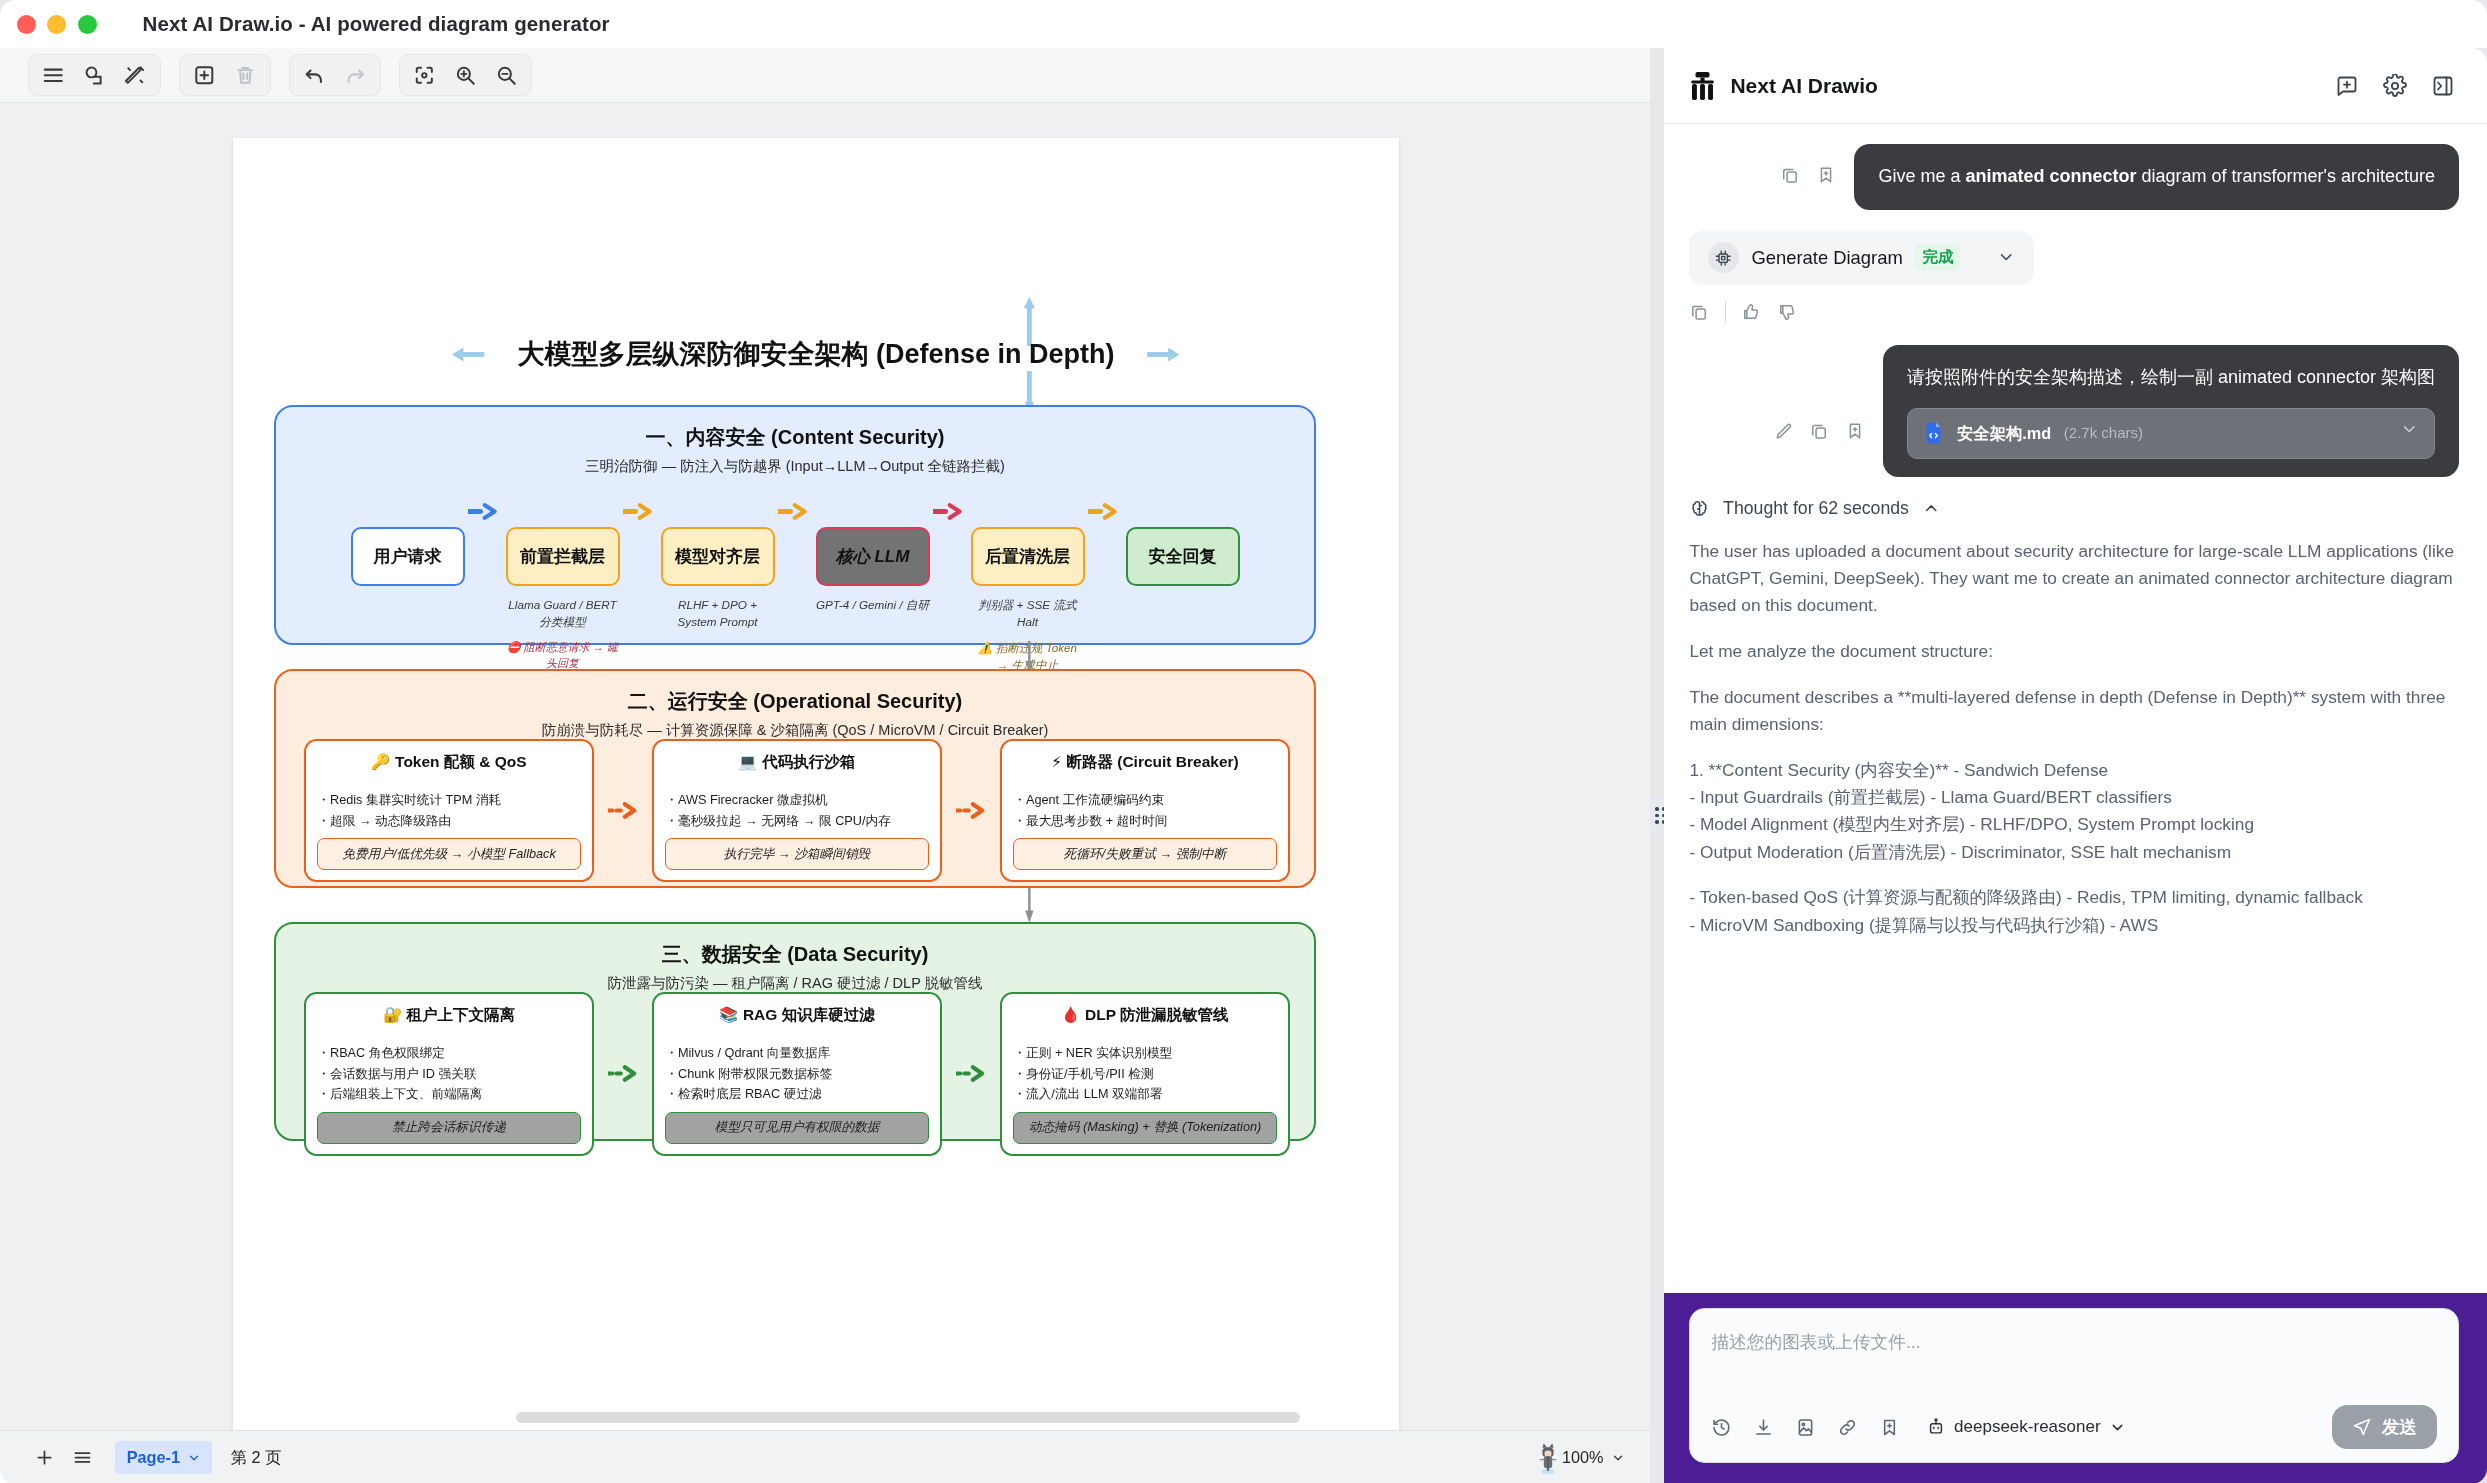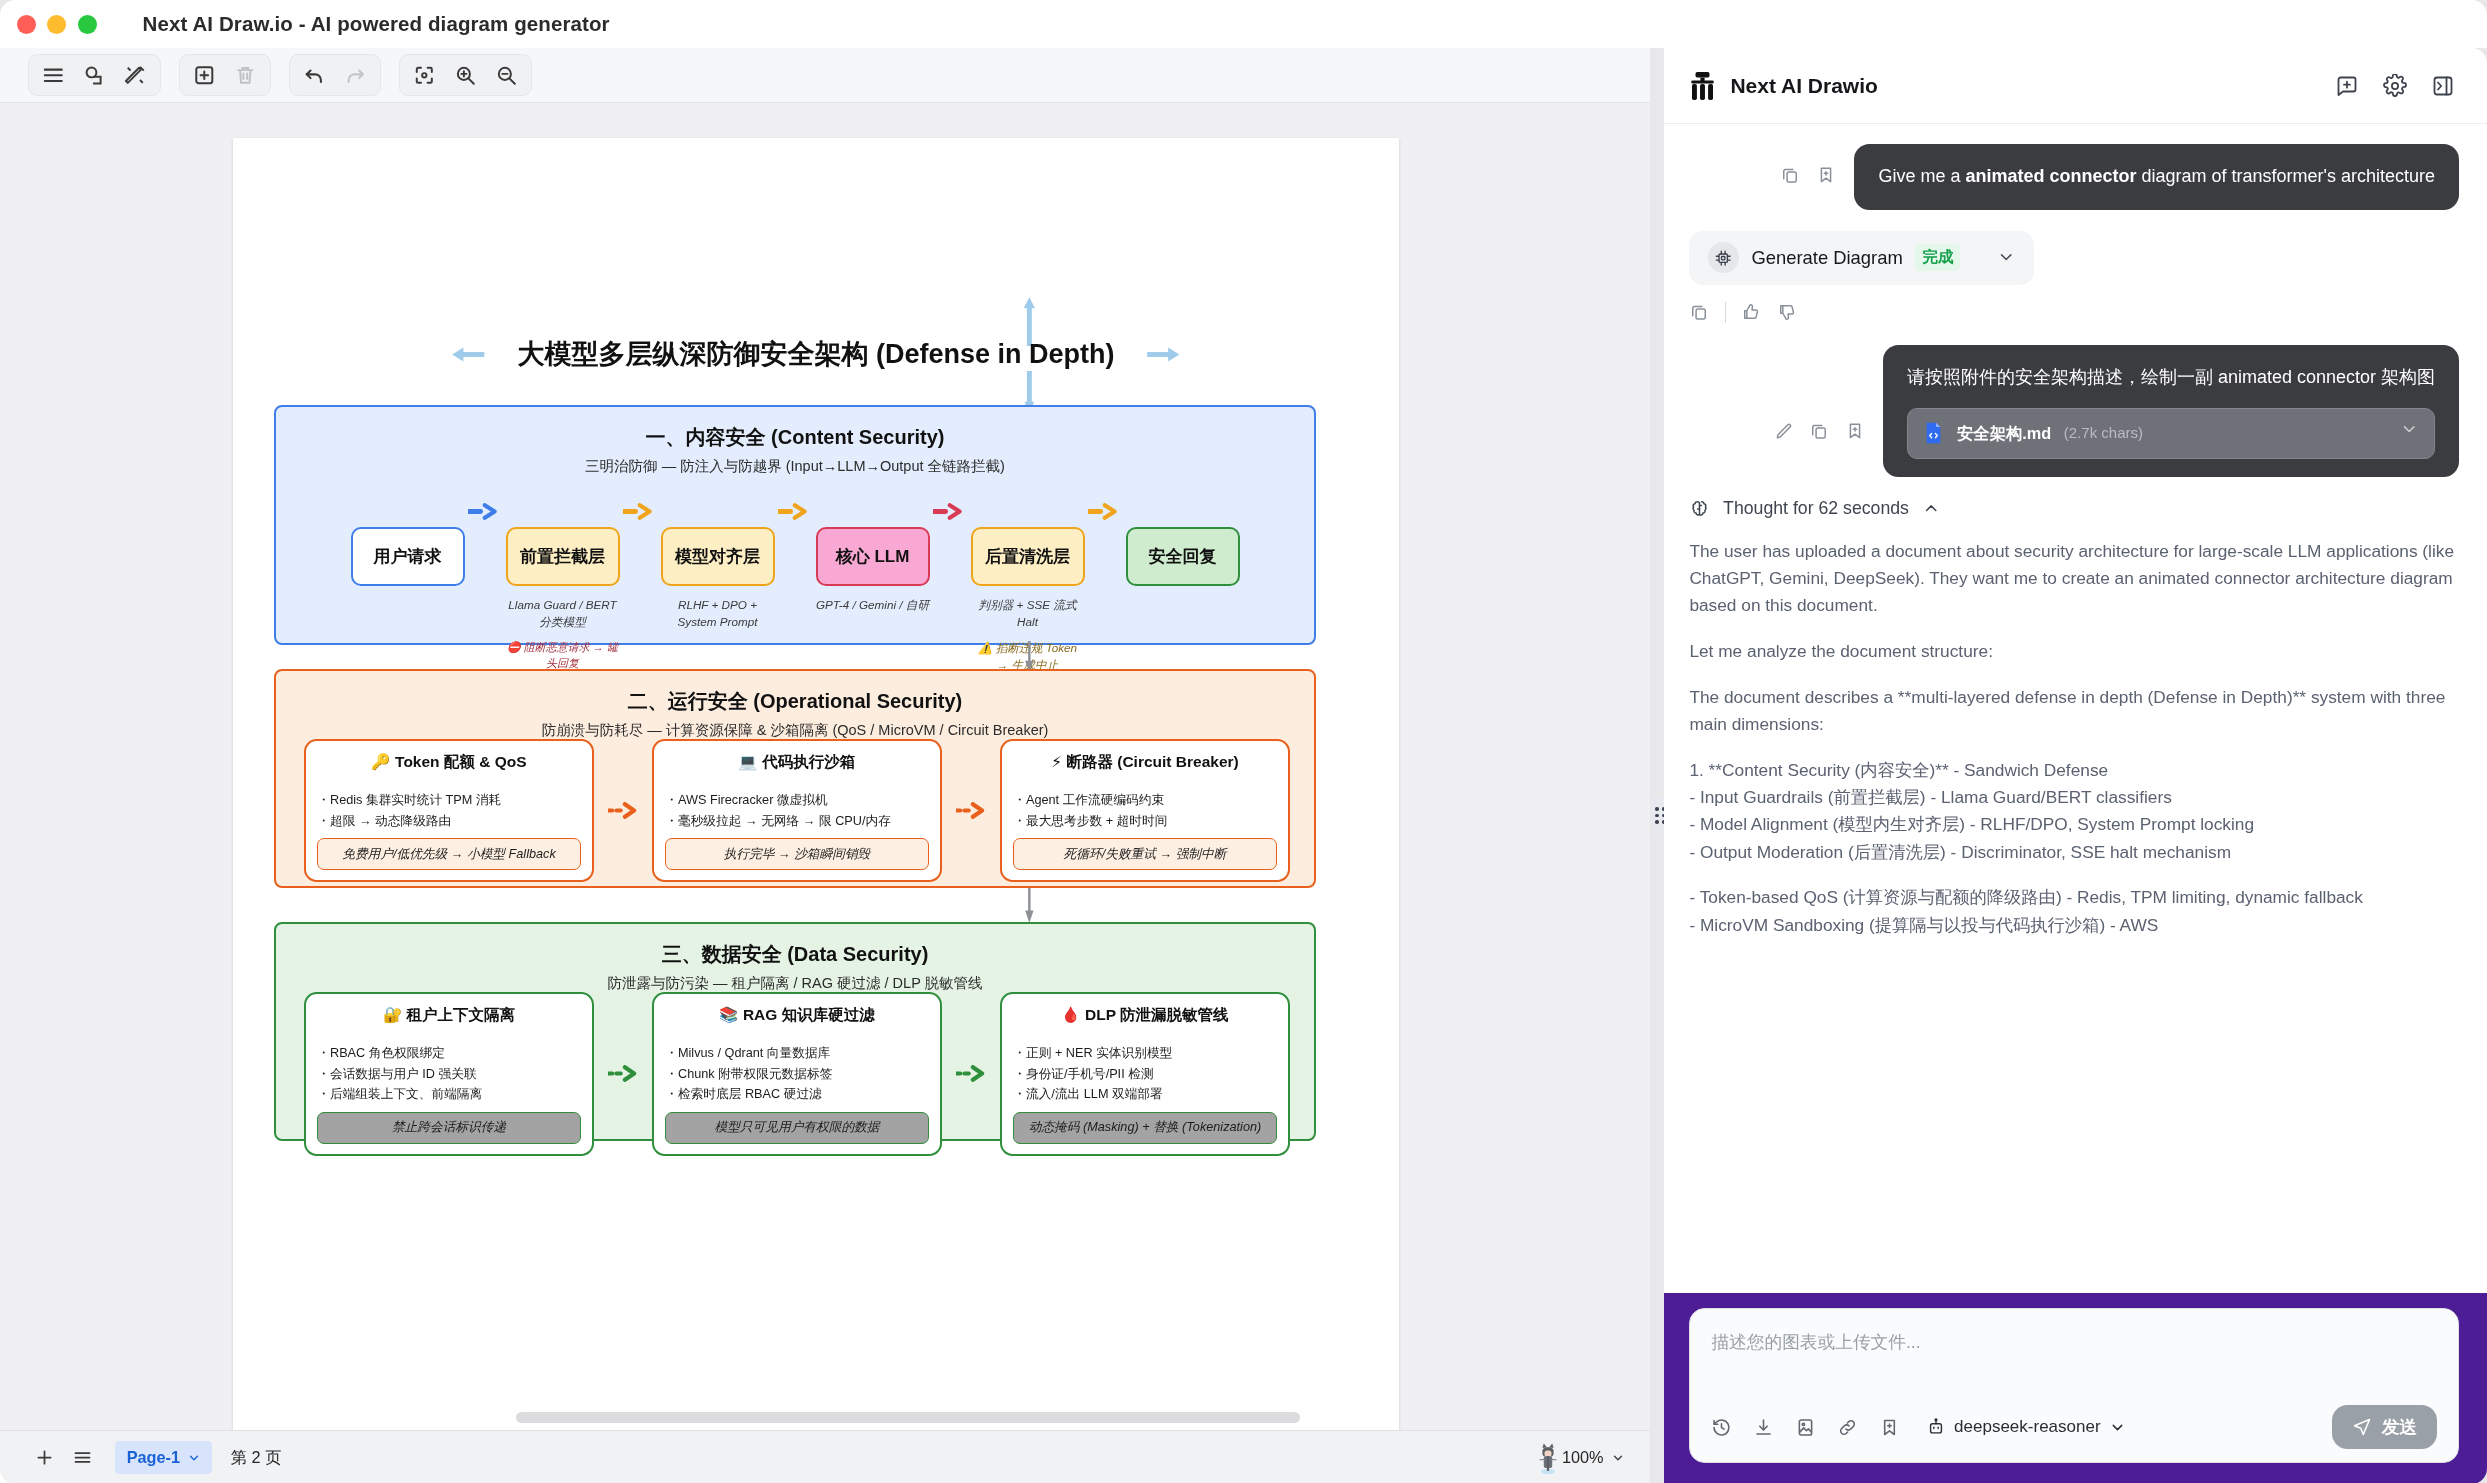--- a/index.html
+++ b/index.html
@@ -75,21 +75,21 @@
     display: flex; align-items: center; justify-content: center; gap: 32.5px;
   }
   .diagram-title {
     font-size: 27px; font-weight: 700; color: #111; white-space: nowrap;
   }
   .side-arrow { flex: none; }
 
   
   .layer {
     position: absolute; left: 41px; width: 1042px;
-    border-radius: 8px;
+    border-radius: 19px;
   }
   .layer-h1 {
     text-align: center; font-size: 20px; font-weight: 700; color: #111;
     padding-top: 17px;
   }
   .layer-h2 {
     text-align: center; font-size: 14.5px; color: #2c2c2c;
     margin-top: 6.4px;
   }
 
@@ -104,21 +104,21 @@
     position: absolute; left: 0; top: 75px; width: 100%;
     display: flex; align-items: flex-start; justify-content: center;
   }
   .node {
     width: 114px; height: 59px; border-radius: 10px;
     display: flex; align-items: center; justify-content: center;
     font-size: 17px; font-weight: 700; color: #111; text-align: center;
   }
   .node.n-user { background:#fff; border:2.1px solid #3f7ee8; }
   .node.n-amber{ background:#fdeec4; border:2.1px solid #f0a41c; }
-  .node.n-red  { background:#f9a8d4; border:2.1px solid #d93b56; }
+  .node.n-red  { background:#737373; border:2.1px solid #d93b56;font-style:italic; }
   .node.n-green{ background:#cfeccf; border:2.1px solid #2f8f3c; }
   .node-wrap { display: flex; flex-direction: column; align-items: center; width: 114px; margin-top: 45px; }
   .node-note {
     font-size: 11.7px; font-style: italic; color: #3a3a3a;
     text-align: center; margin-top: 11.3px; line-height: 1.45; max-width: 114px;
   }
   .node-note.warn { color: #8a6a1e; margin-top: 9.2px; }
   .node-note.block { color: #a33040; margin-top: 9.2px; font-size: 11px; }
   .pipe-arrow {
     width: 41px; height: 59px; display: flex; align-items: center;

